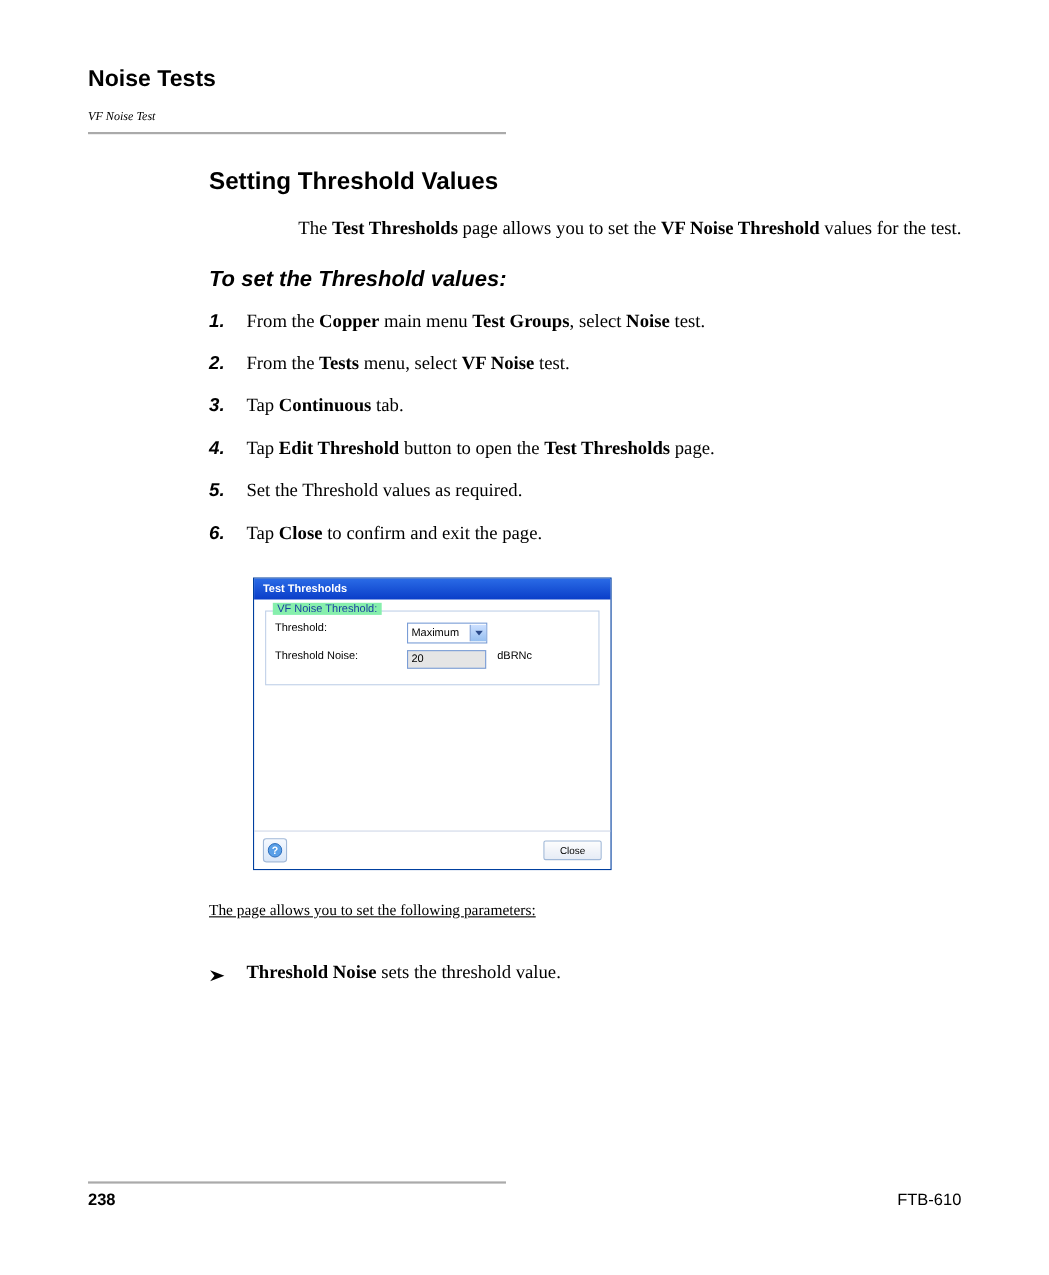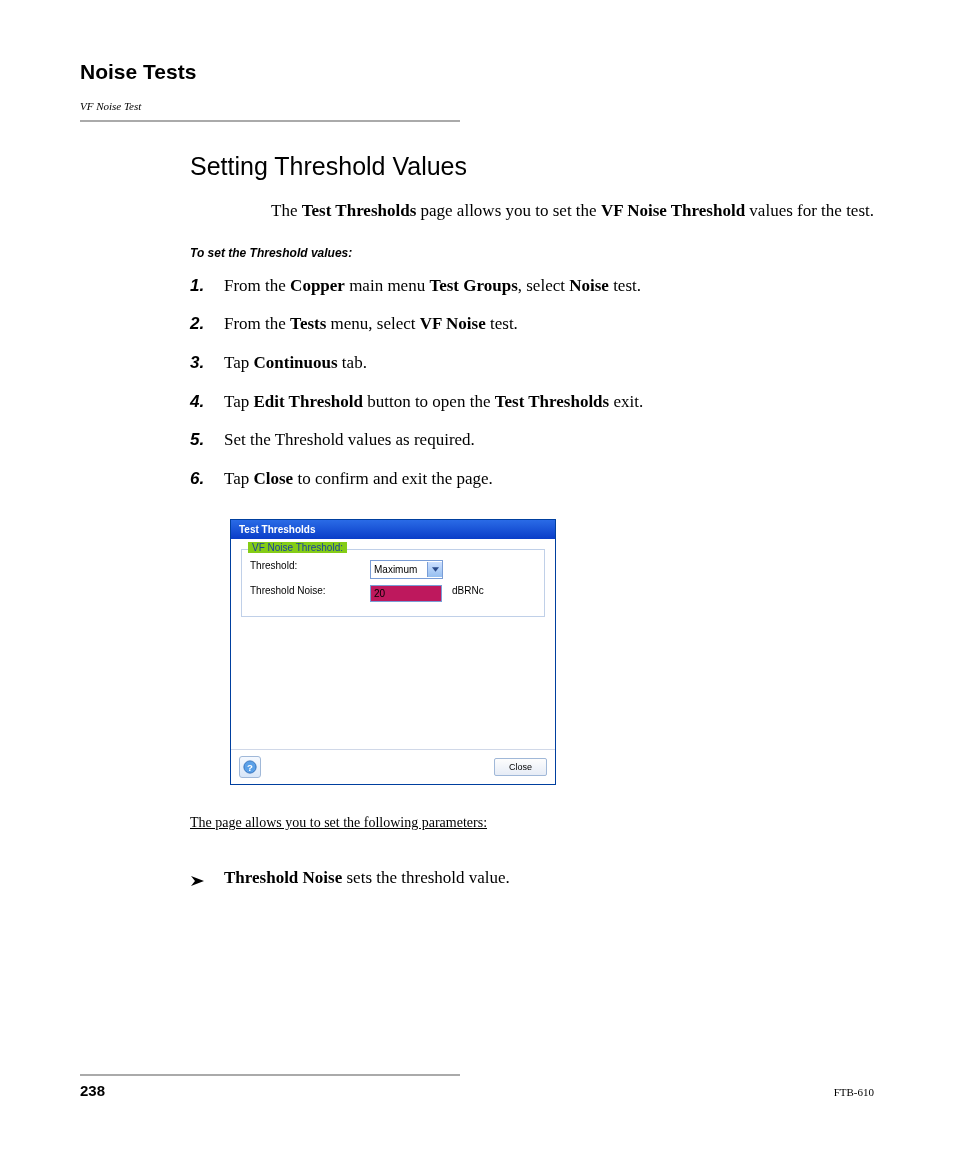--- a/index.html
+++ b/index.html
@@ -30,35 +30,35 @@
     border: none;
     border-top: 2px solid #aaa;
     margin: 0 0 30px 0;
     width: 380px;
   }
   .content {
     margin-left: 110px;
   }
   .section-heading {
     font-family: Verdana, Arial, sans-serif;
-    font-weight: normal;
-    font-size: 25px;
+    font-weight: bold;
+    font-size: 22px;
     margin: 20px 0 18px 0;
   }
   .intro {
     font-size: 17px;
     line-height: 1.45;
     margin-bottom: 22px;
     text-align: right;
   }
   .procedure-heading {
     font-family: Verdana, Arial, sans-serif;
     font-weight: bold;
     font-style: italic;
-    font-size: 12px;
+    font-size: 20px;
     margin-bottom: 14px;
   }
   .step {
     display: flex;
     margin-bottom: 14px;
     font-size: 17px;
     line-height: 1.45;
   }
   .step-num {
     font-family: Verdana, Arial, sans-serif;
@@ -97,21 +97,21 @@
   }
   .fieldset {
     border: 1px solid #c0d0e8;
     padding: 10px 8px 8px 8px;
     position: relative;
   }
   .fieldset-legend {
     position: absolute;
     top: -8px;
     left: 6px;
-    background: #84cc16;
+    background: #86efac;
     padding: 0 4px;
     color: #1a3f9f;
     font-size: 10px;
   }
   .field-row {
     display: flex;
     align-items: flex-start;
     margin-bottom: 6px;
   }
   .field-label {
@@ -138,21 +138,21 @@
     align-items: center;
     justify-content: center;
   }
   .select-arrow svg { width: 7px; height: 5px; }
   .field-input {
     border: 1px solid #7a9dd6;
     width: 64px;
     height: 15px;
     padding: 0 3px;
     font-size: 10px;
-    background: #be185d;
+    background: #e5e5e5;
     display: inline-flex;
     align-items: center;
   }
   .field-unit {
     font-size: 10px;
     margin-left: 10px;
   }
   .dialog-footer {
     border-top: 1px solid #d0d8e8;
     padding: 6px 8px;
@@ -214,22 +214,22 @@
     justify-content: space-between;
     align-items: baseline;
     gap: 27px;
   }
   .page-num {
     font-family: Verdana, Arial, sans-serif;
     font-weight: bold;
     font-size: 15px;
   }
   .doc-id {
-    font-family: Liberation Serif, serif;
-    font-size: 11px;
+    font-family: Liberation Sans, sans-serif;
+    font-size: 15px;
   }
 </style>
 </head>
 <body>
 
 <div class="header-title">Noise Tests</div>
 <div class="header-subtitle">VF Noise Test</div>
 <hr class="header-rule">
 
 <div class="content">
@@ -258,21 +258,21 @@
   <div class="step">
     <div class="step-num">3.</div>
     <div class="step-body">
       <span>Tap </span><span class="bold">Continuous</span><span> tab.</span>
     </div>
   </div>
 
   <div class="step">
     <div class="step-num">4.</div>
     <div class="step-body">
-      <span>Tap </span><span class="bold">Edit Threshold</span><span> button to open the </span><span class="bold">Test Thresholds</span><span> exit.</span>
+      <span>Tap </span><span class="bold">Edit Threshold</span><span> button to open the </span><span class="bold">Test Thresholds</span><span> page.</span>
     </div>
   </div>
 
   <div class="step">
     <div class="step-num">5.</div>
     <div class="step-body">
       <span>Set the Threshold values as required.</span>
     </div>
   </div>
 

